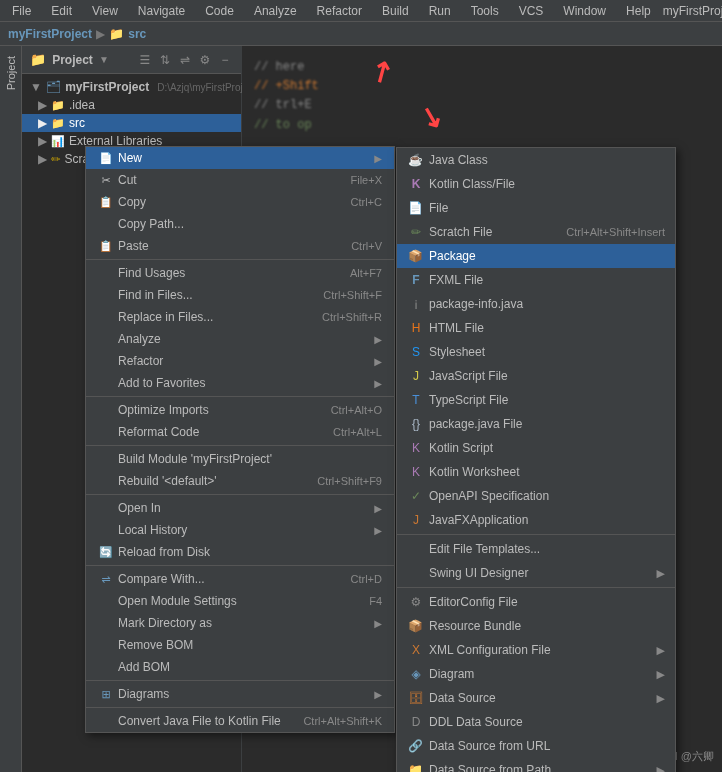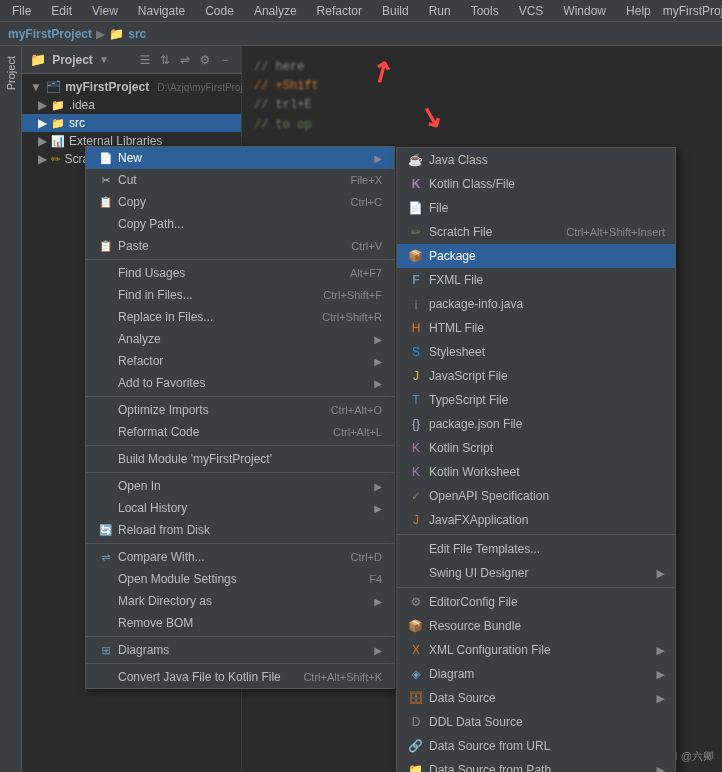--- a/index.html
+++ b/index.html
@@ -451,20 +451,27 @@
       </span>
       <span class="ctx-shortcut">Ctrl+Alt+L</span>
     </div>
     <div class="ctx-separator"></div>
     <div class="ctx-item">
       <span class="ctx-left">
         <span class="ctx-icon"></span>
         <span>Build Module 'myFirstProject'</span>
       </span>
     </div>
+    <div class="ctx-item">
+      <span class="ctx-left">
+        <span class="ctx-icon"></span>
+        <span>Rebuild '&lt;default&gt;'</span>
+      </span>
+      <span class="ctx-shortcut">Ctrl+Shift+F9</span>
+    </div>
     <div class="ctx-separator"></div>
     <div class="ctx-item">
       <span class="ctx-left">
         <span class="ctx-icon"></span>
         <span>Open In</span>
       </span>
       <span class="ctx-arrow">▶</span>
     </div>
     <div class="ctx-item">
       <span class="ctx-left">
@@ -498,20 +505,26 @@
       <span class="ctx-left">
         <span class="ctx-icon"></span>
         <span>Mark Directory as</span>
       </span>
       <span class="ctx-arrow">▶</span>
     </div>
     <div class="ctx-item">
       <span class="ctx-left">
         <span class="ctx-icon"></span>
         <span>Remove BOM</span>
+      </span>
+    </div>
+    <div class="ctx-item">
+      <span class="ctx-left">
+        <span class="ctx-icon"></span>
+        <span>Add BOM</span>
       </span>
     </div>
     <div class="ctx-separator"></div>
     <div class="ctx-item">
       <span class="ctx-left">
         <span class="ctx-icon" style="color:#6897bb">⊞</span>
         <span>Diagrams</span>
       </span>
       <span class="ctx-arrow">▶</span>
     </div>
@@ -565,21 +578,21 @@
       <div class="sub-item">
         <span class="sub-icon icon-js">J</span>
         <span>JavaScript File</span>
       </div>
       <div class="sub-item">
         <span class="sub-icon icon-ts">T</span>
         <span>TypeScript File</span>
       </div>
       <div class="sub-item">
         <span class="sub-icon icon-json">{}</span>
-        <span>package.json File</span>
+        <span>package.java File</span>
       </div>
       <div class="sub-item">
         <span class="sub-icon icon-kotlin">K</span>
         <span>Kotlin Script</span>
       </div>
       <div class="sub-item">
         <span class="sub-icon icon-kotlin">K</span>
         <span>Kotlin Worksheet</span>
       </div>
       <div class="sub-item">

